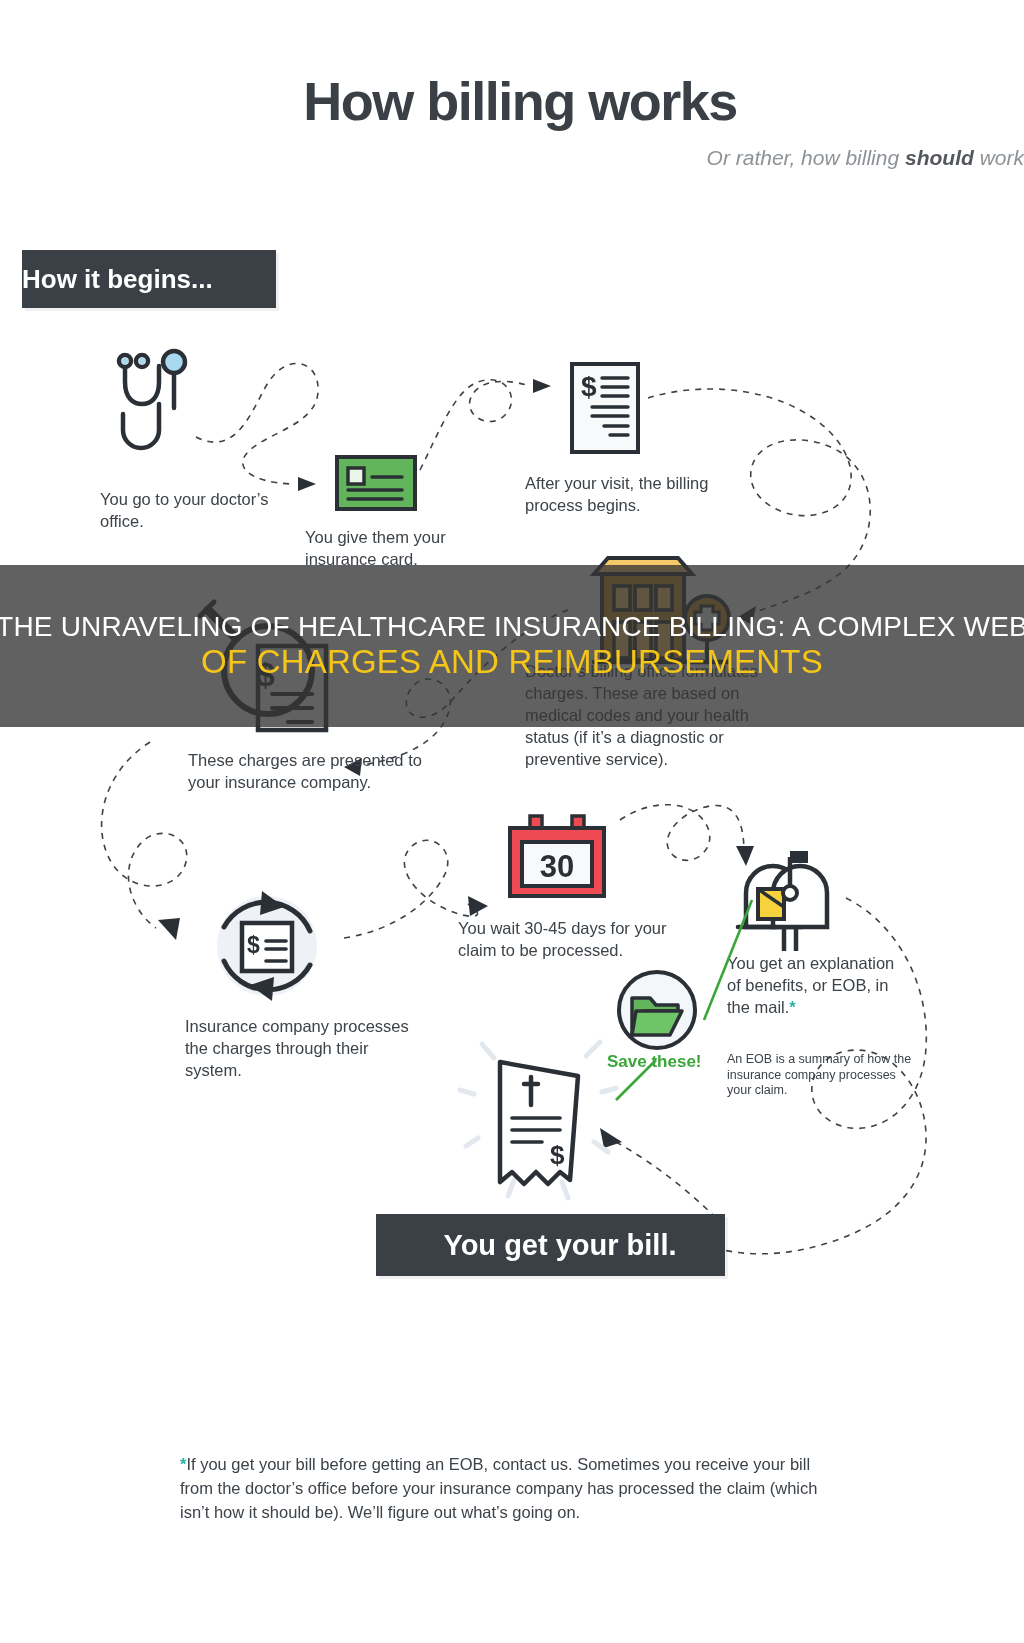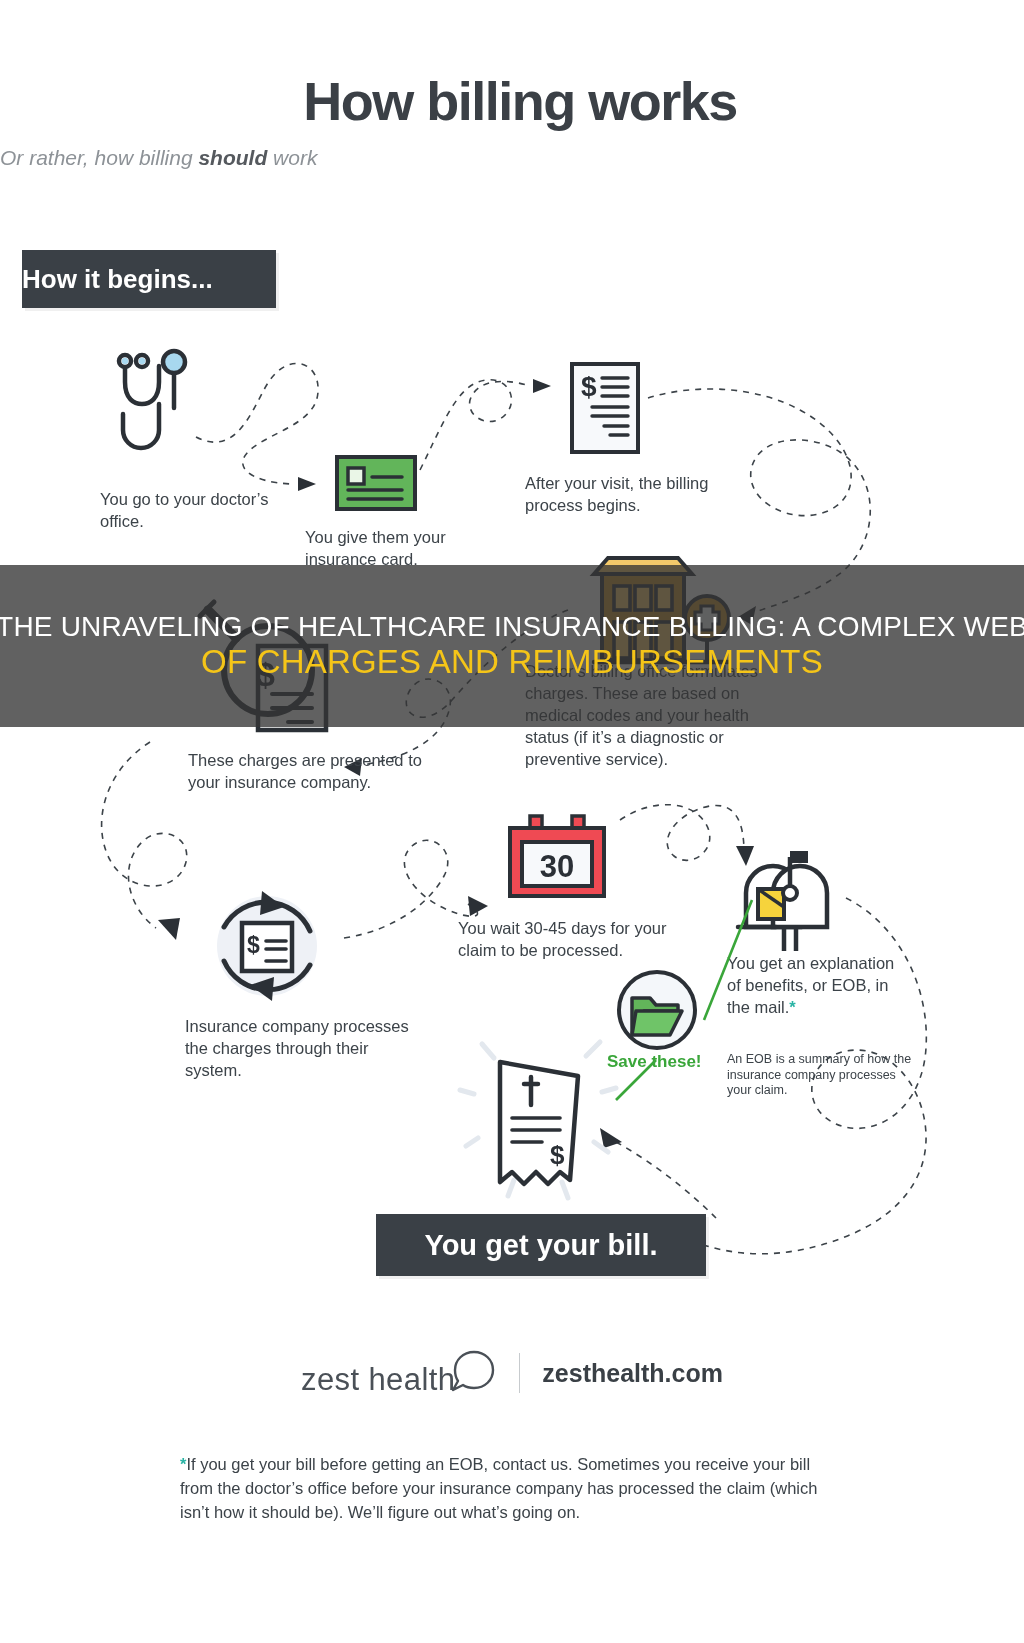--- a/index.html
+++ b/index.html
@@ -9,33 +9,33 @@
   }
   .stage{position:absolute;inset:0;}
   .abs{position:absolute;}
 
   
   #title{
     left:0;right:0;top:70px;text-align:center;
     font-size:54px;font-weight:bold;letter-spacing:-1.5px;color:#3b4046;padding-left:16px;
   }
   #subtitle{
-    left:0;right:0;top:146px;text-align:left;
+    left:0;right:0;top:146px;text-align:right;
     font-size:21px;font-style:italic;color:#8d9297;font-weight:400;
   }
   #subtitle b{color:#55595e;font-style:italic;font-weight:bold;}
 
   
   .banner{
     background:#3a4046;color:#fff;font-weight:bold;
     display:flex;align-items:center;
     box-shadow:3px 3px 0 rgba(0,0,0,.06);
   }
   #banner-begins{left:22px;top:250px;width:254px;height:58px;font-size:26px;}
-  #banner-bill{left:376px;top:1214px;width:330px;height:62px;font-size:29px;justify-content:center;}
+  #banner-bill{left:376px;top:1214px;width:330px;height:62px;font-size:29px;justify-content:center;padding-left:19px;}
 
   
   .cap{font-size:16.5px;line-height:22px;color:#3c4349;}
   .cap-sm{font-size:12.5px;line-height:15.5px;color:#3c4349;}
 
   #cap-doctor{left:100px;top:488px;width:190px;}
   #cap-card{left:305px;top:526px;width:200px;}
   #cap-visit{left:525px;top:472px;width:230px;}
   #cap-formulate{left:525px;top:660px;width:255px;}
   #cap-presented{left:188px;top:749px;width:250px;}
@@ -279,30 +279,20 @@
         <path d="M46 88 h48"></path>
           <path d="M46 100 h48"></path>
           <path d="M46 112 h30"></path>
       </g>
       <text x="84" y="134" font-family="Liberation Sans, sans-serif" font-size="26" font-weight="bold" fill="#2b3036">$</text>
     </svg>
   </div>
 
   <div class="abs banner" id="banner-bill">You get your bill.</div>
 
-  <div class="abs" id="footer-logo">
-    <div style="display:flex;align-items:flex-end;">
-      <span id="logo-text">zest health</span>
-      <svg width="46" height="48" viewBox="0 0 46 48" style="margin-left:-4px;margin-bottom:2px;">
-        <path d="M23 4 C34 4 42 12 42 22 C42 32 34 40 23 40 C19 40 15 39 12 37 L2 42 L7 33 C5 30 4 26 4 22 C4 12 12 4 23 4 Z" fill="#ffffff" stroke="#4a5057" stroke-width="2.4" stroke-linejoin="round"></path>
-      </svg>
-    </div>
-    <div id="logo-divider"></div>
-    <span id="logo-url">zesthealth.com</span>
-  </div>
 
   <div class="abs" id="disclaimer"><span class="teal">*</span><span>If you get your bill before getting an EOB, contact us. Sometimes you receive your bill from the doctor’s office before your insurance company has processed the claim (which isn’t how it should be). We’ll figure out what’s going on.</span></div>
 
   <div class="abs" id="overlay">
     <div id="overlay-line1">THE UNRAVELING OF HEALTHCARE INSURANCE BILLING: A COMPLEX WEB</div>
     <div id="overlay-line2">OF CHARGES AND REIMBURSEMENTS</div>
   </div>
 
 </div>
 

